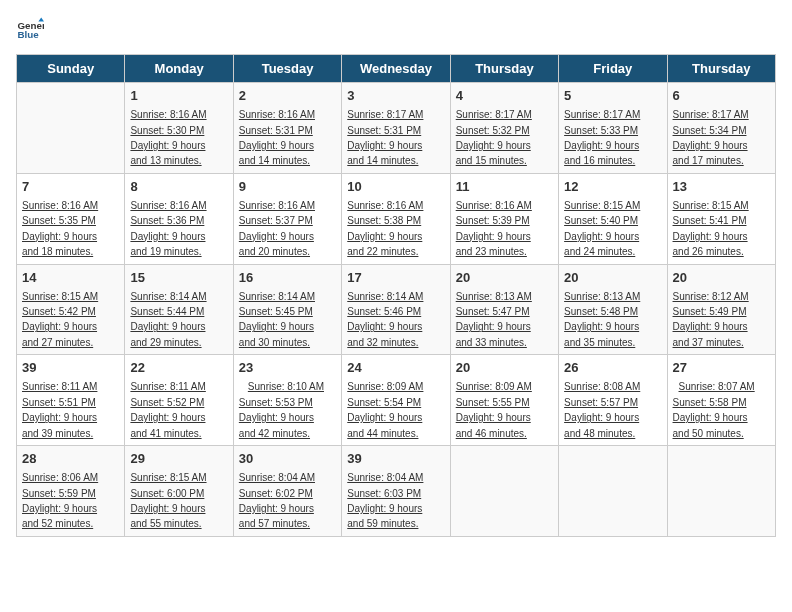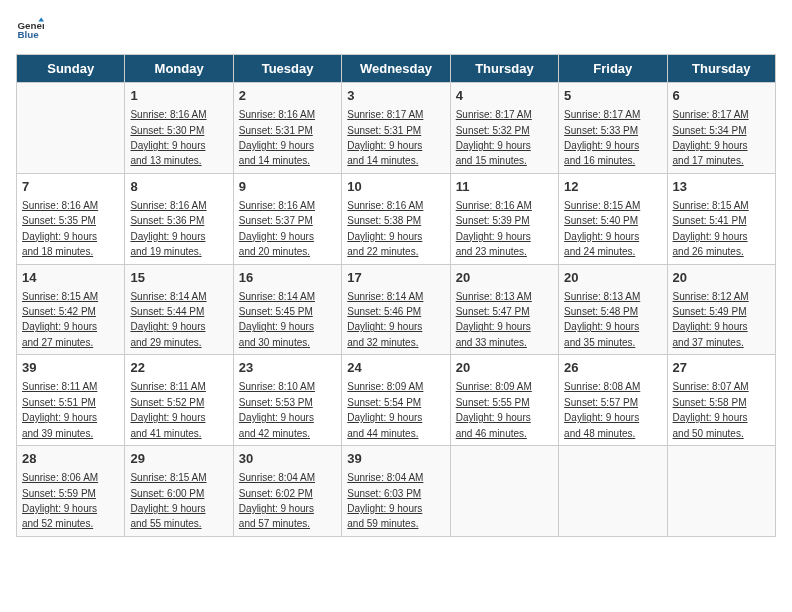--- a/index.html
+++ b/index.html
@@ -201,37 +201,37 @@
       </tr>
       <tr>
         <td><span class="day-number">39</span><span class="day-info" style="white-space: pre-line;">Sunrise: 8:11 AM
 Sunset: 5:51 PM
 Daylight: 9 hours
 and 39 minutes.</span></td>
         <td><span class="day-number">22</span><span class="day-info" style="white-space: pre-line;">Sunrise: 8:11 AM
 Sunset: 5:52 PM
 Daylight: 9 hours
 and 41 minutes.</span></td>
-        <td><span class="day-number">23</span><span class="day-info" style="white-space: pre-line;">Sunrise: 8:10 AM
+        <td><span class="day-number">23</span><span class="day-info" style="white-space: pre-line; margin-left: 9px;">Sunrise: 8:10 AM
 Sunset: 5:53 PM
 Daylight: 9 hours
 and 42 minutes.</span></td>
         <td><span class="day-number">24</span><span class="day-info" style="white-space: pre-line;">Sunrise: 8:09 AM
 Sunset: 5:54 PM
 Daylight: 9 hours
 and 44 minutes.</span></td>
         <td><span class="day-number">20</span><span class="day-info" style="white-space: pre-line;">Sunrise: 8:09 AM
 Sunset: 5:55 PM
 Daylight: 9 hours
 and 46 minutes.</span></td>
         <td><span class="day-number">26</span><span class="day-info" style="white-space: pre-line; margin-top: 20px;">Sunrise: 8:08 AM
 Sunset: 5:57 PM
 Daylight: 9 hours
 and 48 minutes.</span></td>
-        <td><span class="day-number">27</span><span class="day-info" style="white-space: pre-line;">Sunrise: 8:07 AM
+        <td><span class="day-number">27</span><span class="day-info" style="white-space: pre-line; margin-left: 6px;">Sunrise: 8:07 AM
 Sunset: 5:58 PM
 Daylight: 9 hours
 and 50 minutes.</span></td>
       </tr>
       <tr>
         <td><span class="day-number">28</span><span class="day-info" style="white-space: pre-line;">Sunrise: 8:06 AM
 Sunset: 5:59 PM
 Daylight: 9 hours
 and 52 minutes.</span></td>
         <td><span class="day-number">29</span><span class="day-info" style="white-space: pre-line;">Sunrise: 8:15 AM

